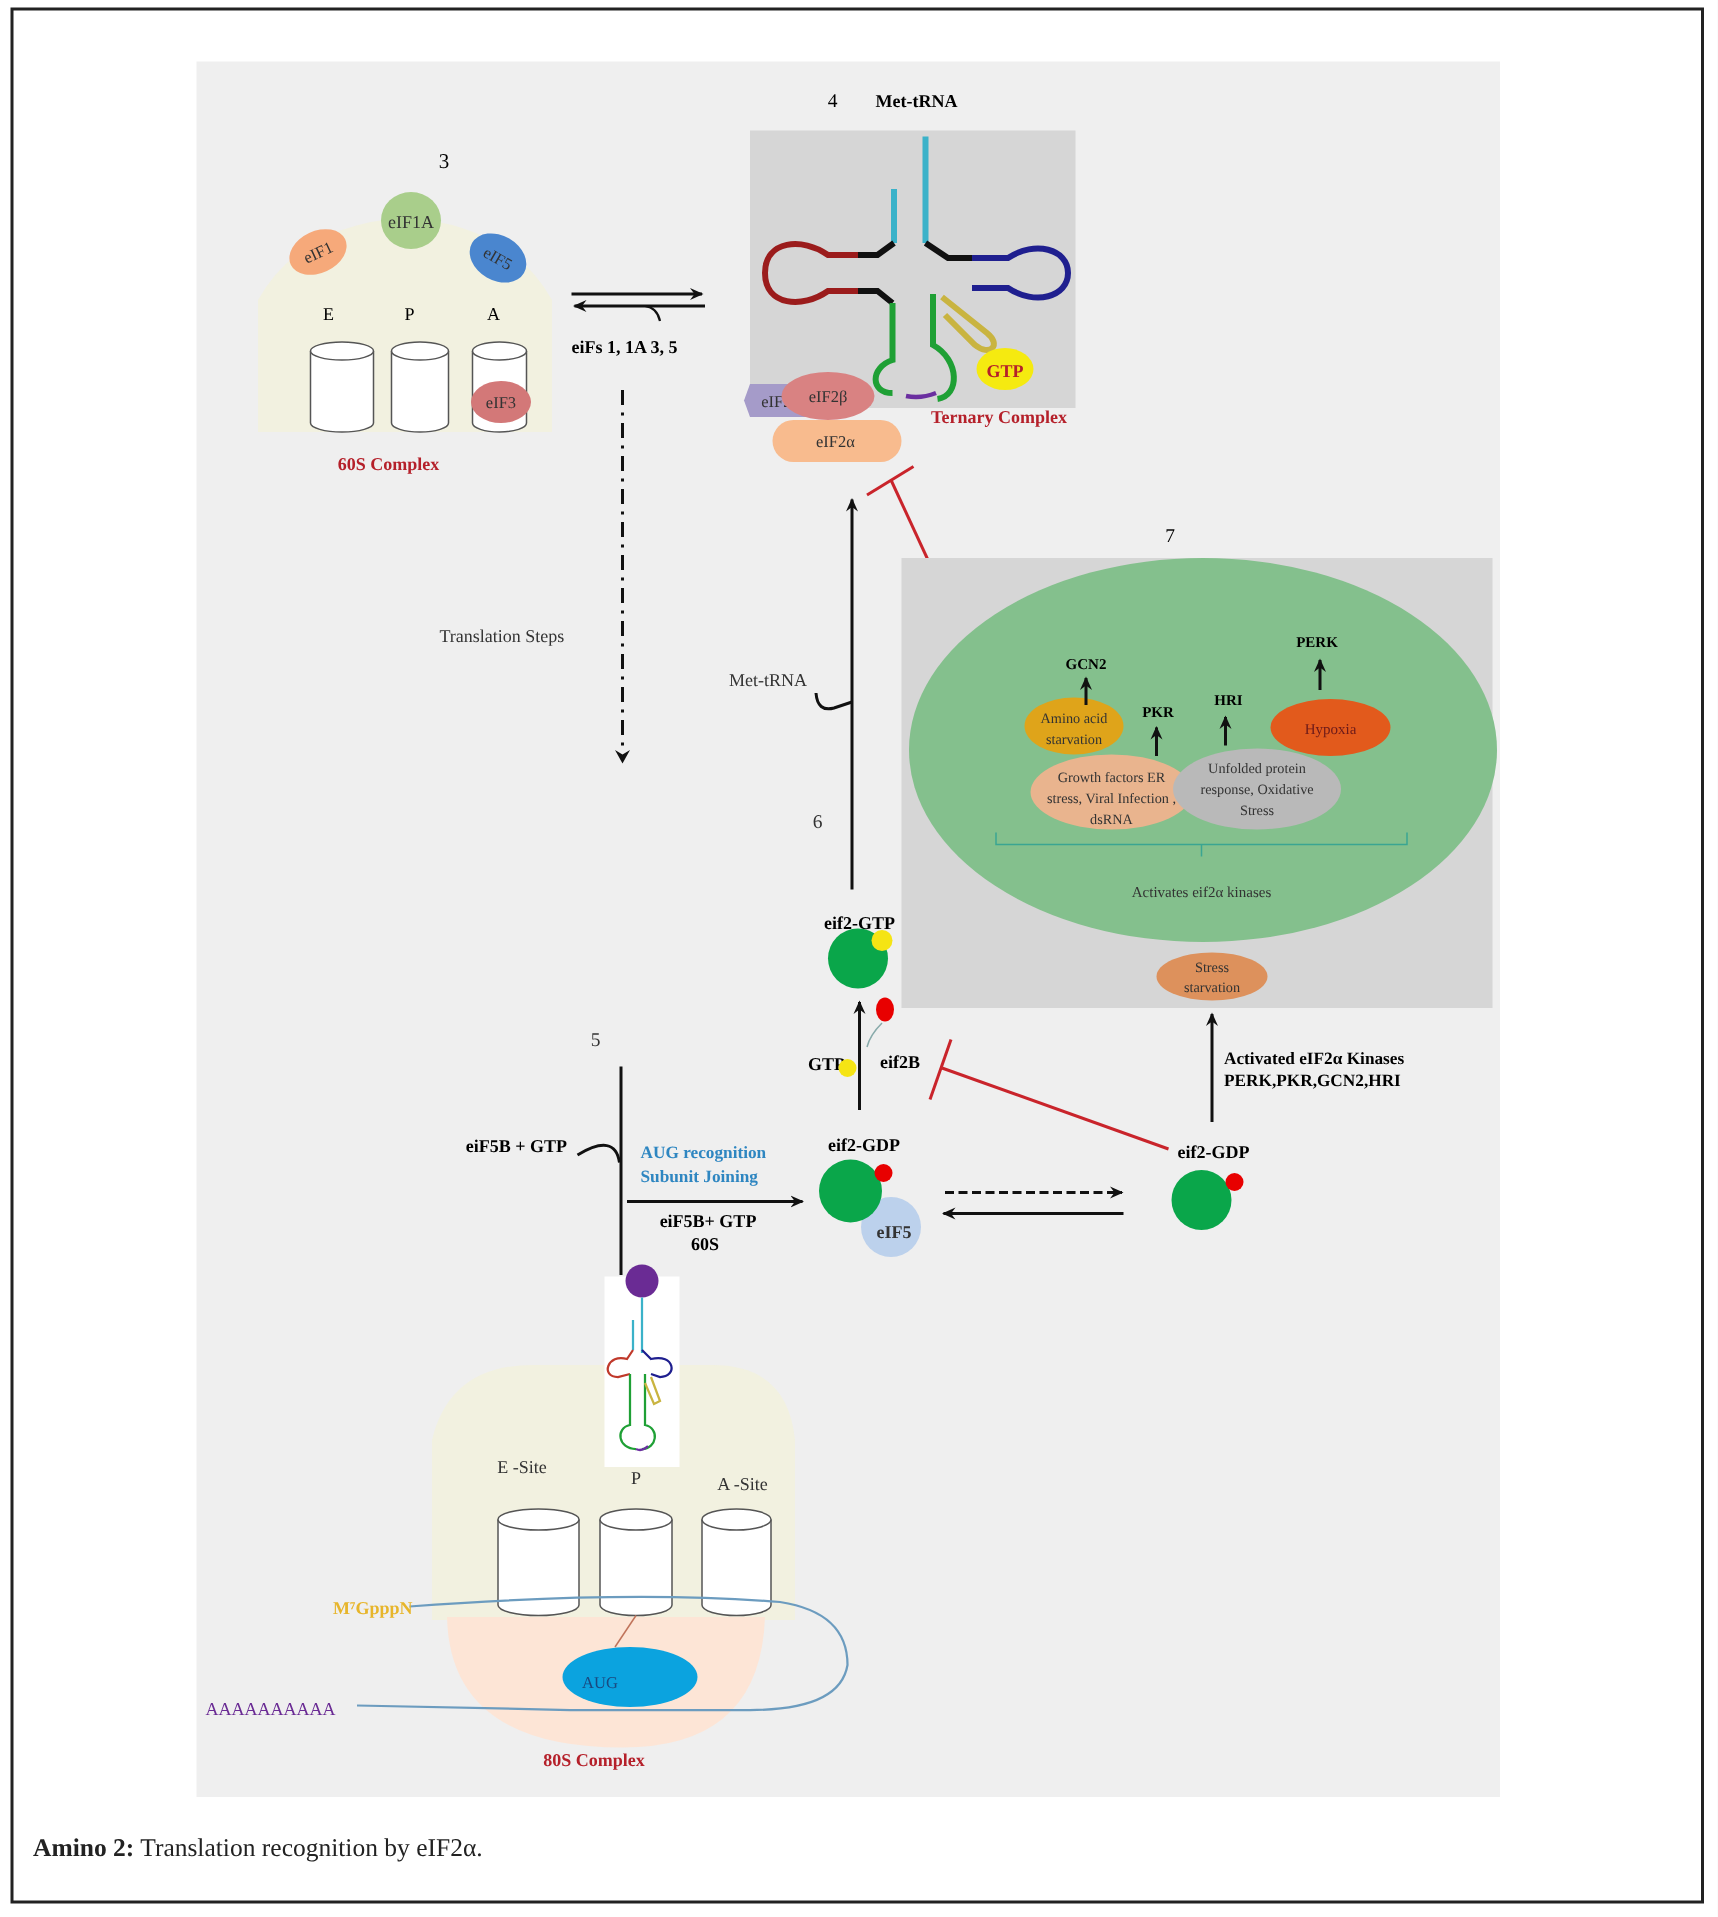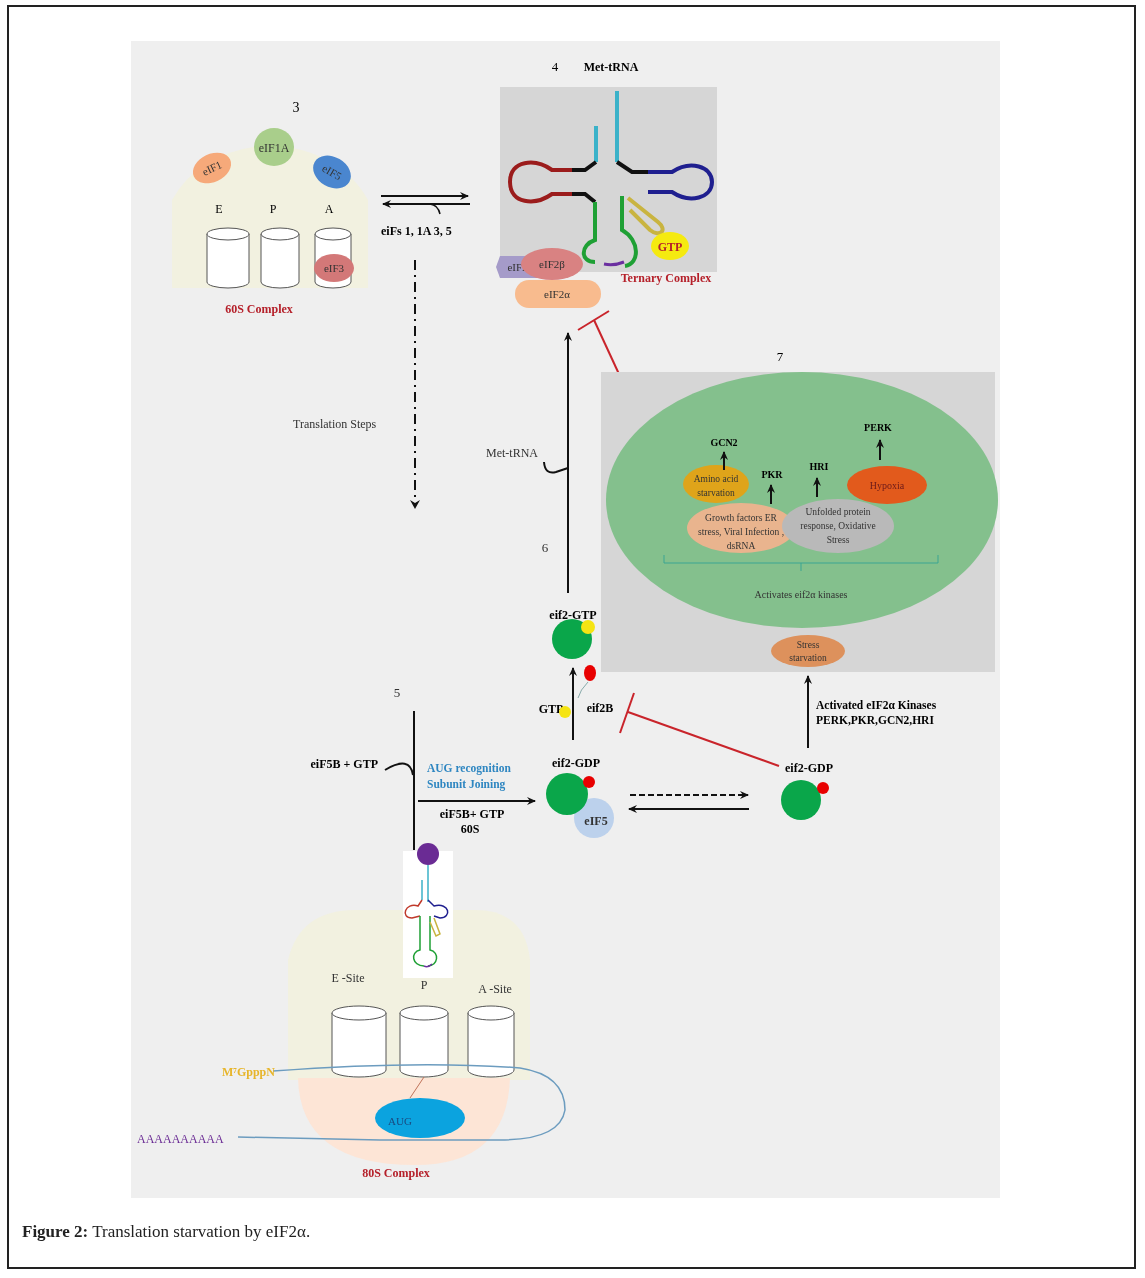--- a/index.html
+++ b/index.html
@@ -234,14 +234,14 @@
     <text x="400" y="1125" font-size="11" text-anchor="middle" fill="#1a4a80">AUG</text>
 
     <path d="M273,1071 Q420,1060 520,1068 Q565,1075 565,1110 Q560,1140 500,1140 L380,1140 Q300,1138 238,1137" fill="none" stroke="#6c9cbf" stroke-width="1.5"></path>
     <text x="222" y="1076" font-size="12" fill="#e7b52a" class="bold">M⁷GpppN</text>
     <text x="137" y="1143" font-size="12" fill="#6a2b94">AAAAAAAAAA</text>
     <text x="396" y="1177" font-size="12" text-anchor="middle" fill="#b5202a" class="bold">80S Complex</text>
   </g>
 </svg>
 
 <div class="caption">
-  <b>Figure 2:</b><span> Translation starvation by eIF2α.</span>
+  <b>Amino 2:</b><span> Translation recognition by eIF2α.</span>
 </div>
 
 </body></html>

